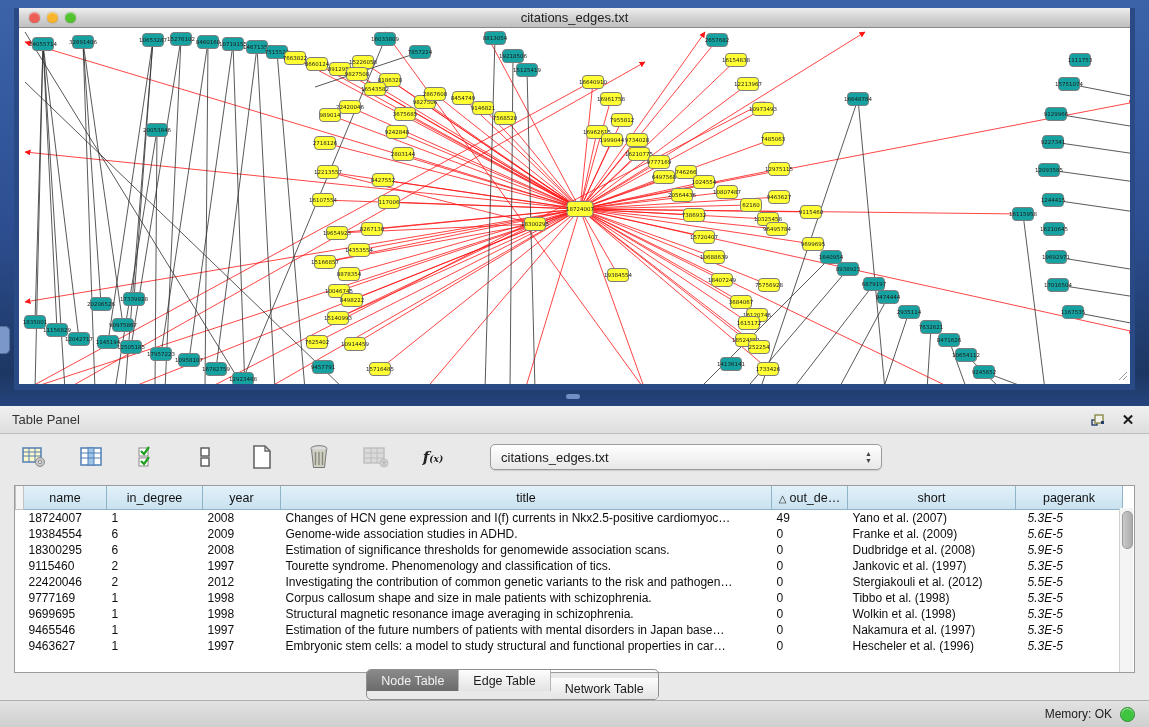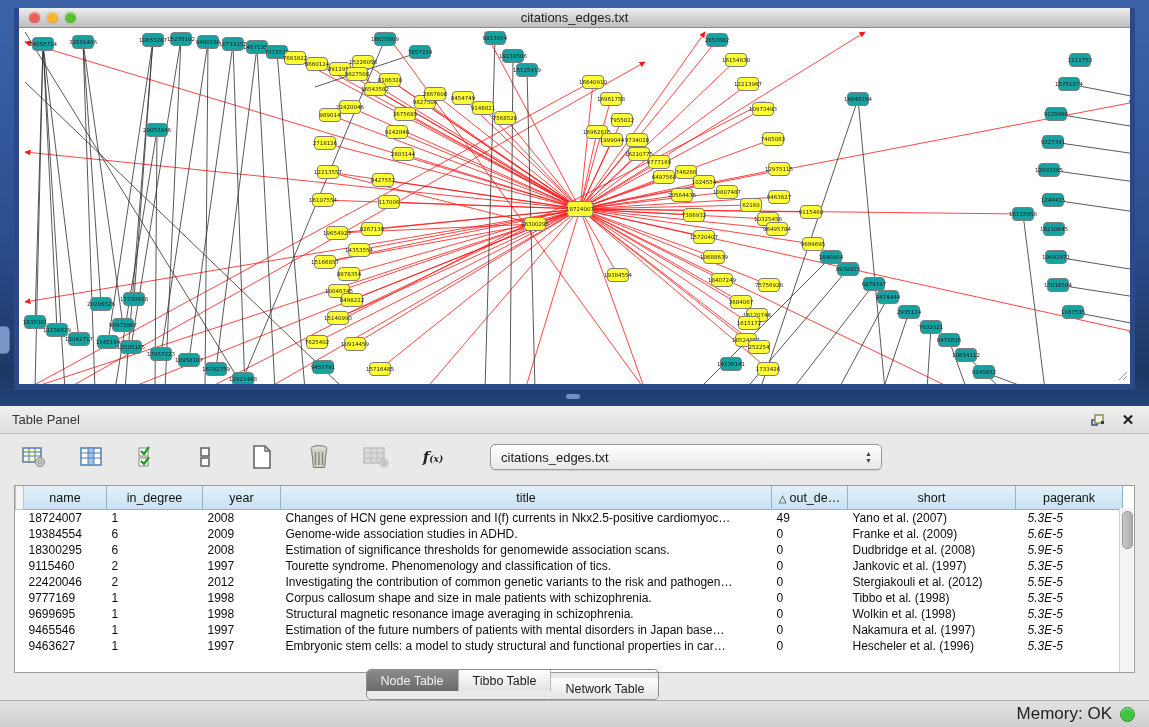--- a/index.html
+++ b/index.html
@@ -65,21 +65,21 @@
   #tabs{display:flex;border:1px solid #8e8e8e;border-radius:5px;overflow:hidden;
     box-shadow:0 1px 1px rgba(255,255,255,.7);}
   .tab{height:21px;display:flex;align-items:center;padding:0 14px;font-size:12.5px;color:#1c1c1c;
     background:linear-gradient(180deg,#fdfdfd,#e3e3e3);border-right:1px solid #b5b5b5;}
   .tab:last-child{border-right:none;margin-top:8px;}
   .tab.active{background:linear-gradient(180deg,#8a8a8a,#6b6b6b);color:#f2f2f2;}
   
   #statusbar{position:absolute;left:0;top:700px;width:1149px;height:27px;
     background:linear-gradient(180deg,#e2e2e2,#cfcfcf);border-top:1px solid #aeaeae;
     box-sizing:border-box;display:flex;align-items:center;justify-content:flex-end;}
-  .mem-label{font-size:17px;color:#222;margin-right:8px;}
+  .mem-label{font-size:12px;color:#222;margin-right:8px;}
   .mem-dot{width:13px;height:13px;border-radius:50%;margin-right:14px;
     border:1px solid #2d8f32;box-shadow:inset 0 1px 1px rgba(255,255,255,.6);}
 </style>
 </head>
 <body>
 
 <div id="desktop">
   <div class="panel-collapse-handle"></div>
 
   <div id="net-window">
@@ -933,21 +933,21 @@
         </tbody>
     </table>
     <div class="vscroll">
       <div class="vthumb"></div>
     </div>
   </div>
 
   <div class="tabstrip">
     <div id="tabs">
         <div class="tab active">Node Table</div>
-        <div class="tab">Tibbo Table</div>
+        <div class="tab">Edge Table</div>
         <div class="tab">Network Table</div>
       </div>
   </div>
 </div>
 
 <div id="statusbar">
   <span class="mem-label">Memory: OK</span>
   <span class="mem-dot" style="background: rgb(62, 196, 62);"></span>
 </div>
 

